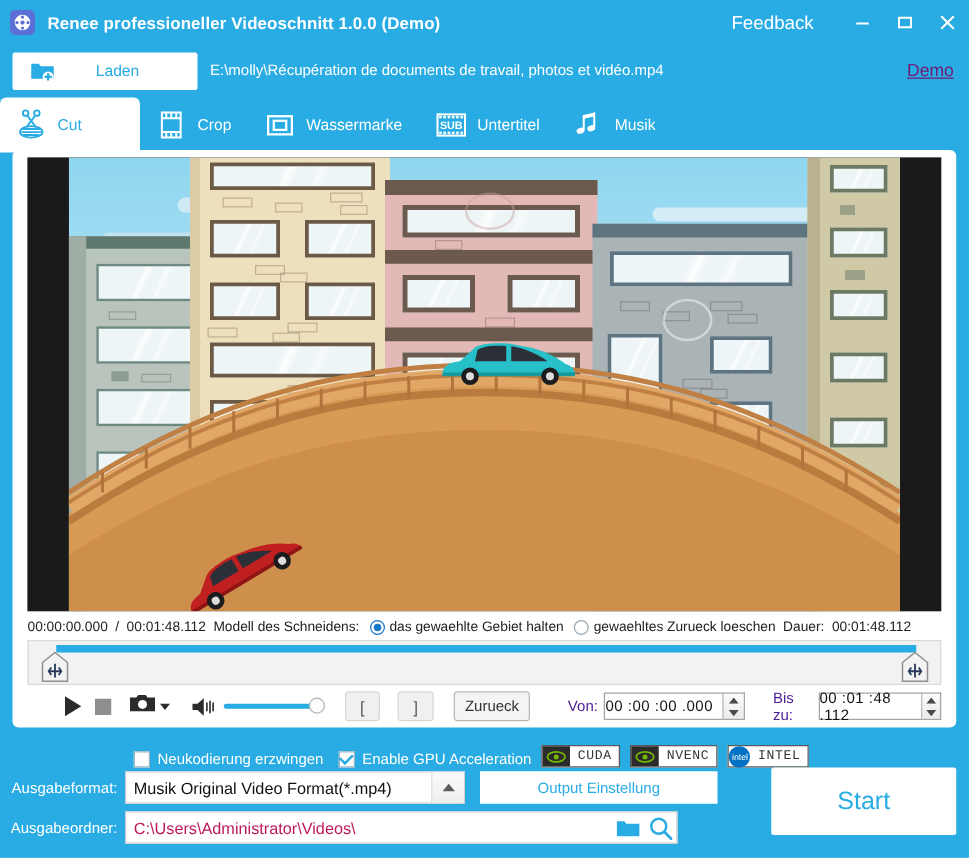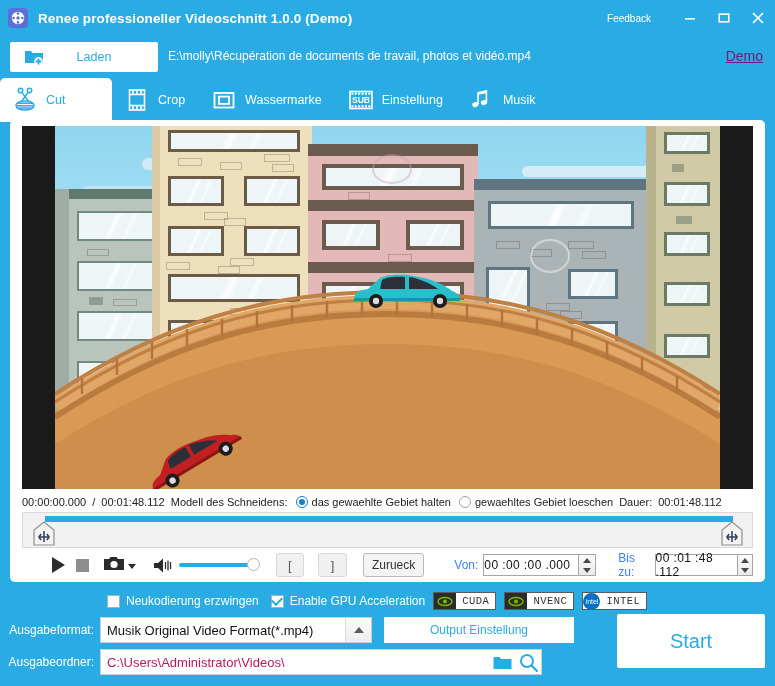--- a/index.html
+++ b/index.html
@@ -29,21 +29,21 @@
   }
   .app-icon svg { display:block; }
   .app-title {
     color: #ffffff; font-size: 13.5px; font-weight: bold;
     letter-spacing: 0.1px; white-space: nowrap;
   }
   .tb-right {
     margin-left: auto; display: flex; align-items: center; height: 36px;
   }
   .feedback-link {
-    color: #ffffff; font-size: 10px; margin-right: 22px; cursor: pointer;
+    color: #ffffff; font-size: 15px; margin-right: 22px; cursor: pointer;
     white-space: nowrap;
   }
   .win-btn {
     width: 34px; height: 36px; display:flex; align-items:center; justify-content:center;
     cursor: pointer;
   }
   .win-btn svg { display:block; }
 
   
   .loadrow {
@@ -178,37 +178,37 @@
   .mark-btn.first { margin-left: 22px; }
   .zurueck-btn {
     width: 82px; height: 24px; margin-left: 16px; background: #f4f4f4;
     border: 1px solid #b9b9b9; border-radius: 3px; color: #333;
     font-size: 12px; display:flex; align-items:center; justify-content:center;
     cursor: pointer;
   }
   .time-grp { display: flex; align-items: center; }
   .time-grp.von { margin-left: 30px; }
   .time-grp.bis { margin-left: 22px; }
-  .time-lbl { font-size: 12px; color: #3b82f6; margin-right: 5px; }
+  .time-lbl { font-size: 12px; color: #4c1d95; margin-right: 5px; }
   .time-box {
     width: 96px; height: 22px; background: #fff; border: 1px solid #a6a6a6;
     display: flex; align-items: center; padding-left: 0;
     font-size: 12px; color: #111; letter-spacing: 0.4px; cursor: text;
   }
   .spin {
     width: 17px; height: 22px; border: 1px solid #a6a6a6; border-left: none;
     background: linear-gradient(#fcfcfc,#eaeaea);
     display: flex; flex-direction: column; align-items:center; justify-content: space-around;
     cursor: pointer;
   }
 
   
   .gpurow {
     position: absolute; left: 0; top: 588px; width: 775px; height: 26px;
-    display: flex; align-items: center;
+    display: flex; align-items: flex-end;
   }
   .cbx {
     width: 13px; height: 13px; background: #fff; border: 1px solid #9db6c4;
     display: inline-flex; align-items:center; justify-content:center;
     flex: 0 0 auto; cursor:pointer;
   }
   .cbx.checked::after {
     content: ""; width: 8px; height: 5px; border-left: 2px solid #29ace3;
     border-bottom: 2px solid #29ace3; transform: rotate(-45deg) translate(1px,-1px);
   }
@@ -364,21 +364,21 @@
             <rect x="4.3" y="18.3" width="2.1" height="2.1"></rect>
               <rect x="7.7" y="18.3" width="2.1" height="2.1"></rect>
             <rect x="11.1" y="18.3" width="2.1" height="2.1"></rect>
               <rect x="14.5" y="18.3" width="2.1" height="2.1"></rect>
             <rect x="17.9" y="18.3" width="2.1" height="2.1"></rect>
               <rect x="21.3" y="18.3" width="2.1" height="2.1"></rect>
           </g>
           <text x="14" y="16" font-size="8.6" font-family="Liberation Sans, sans-serif" font-weight="bold" fill="#fff" text-anchor="middle">SUB</text>
         </svg>
       </span>
-      <span class="tlabel">Einstellung</span>
+      <span class="tlabel">Untertitel</span>
     </div>
 
     <div class="tab">
       <span class="ticon">
         <svg width="26" height="26" viewBox="0 0 26 26">
           <g fill="#fff">
             <path d="M9 5 L18 3 v3 L9 8 Z"></path>
             <rect x="8.2" y="5" width="1.6" height="12"></rect>
             <rect x="16.6" y="3" width="1.6" height="12"></rect>
             <ellipse cx="6.4" cy="17.6" rx="3.2" ry="2.4" transform="rotate(-18 6.4 17.6)"></ellipse>
@@ -563,21 +563,21 @@
     </div>
 
     <div class="tl-text">
       <span class="seg">00:00:00.000</span>
       <span class="seg">/</span>
       <span class="seg">00:01:48.112</span>
       <span class="seg">Modell des Schneidens:</span>
       <span class="radio on"></span>
       <span class="seg">das gewaehlte Gebiet halten</span>
       <span class="radio"></span>
-      <span class="seg">gewaehltes Gebiet loeschen</span>
+      <span class="seg">gewaehltes Zurueck loeschen</span>
       <span class="seg">Dauer:</span>
       <span class="seg">00:01:48.112</span>
     </div>
 
     <div class="tl-strip">
       <div class="tl-bar"></div>
       <div class="handle left">
         <svg width="24" height="26" viewBox="0 0 24 26">
           <path d="M12 1 L22 9 L22 24 L2 24 L2 9 Z" fill="#f3f3f3" stroke="#8f8f8f" stroke-width="1.2"></path>
           <g stroke="#2b3d5c" stroke-width="1.5" fill="none">

